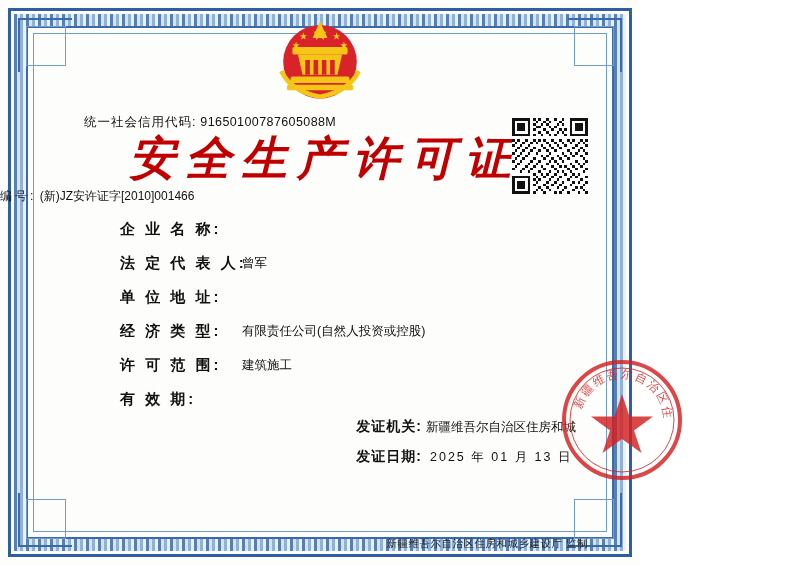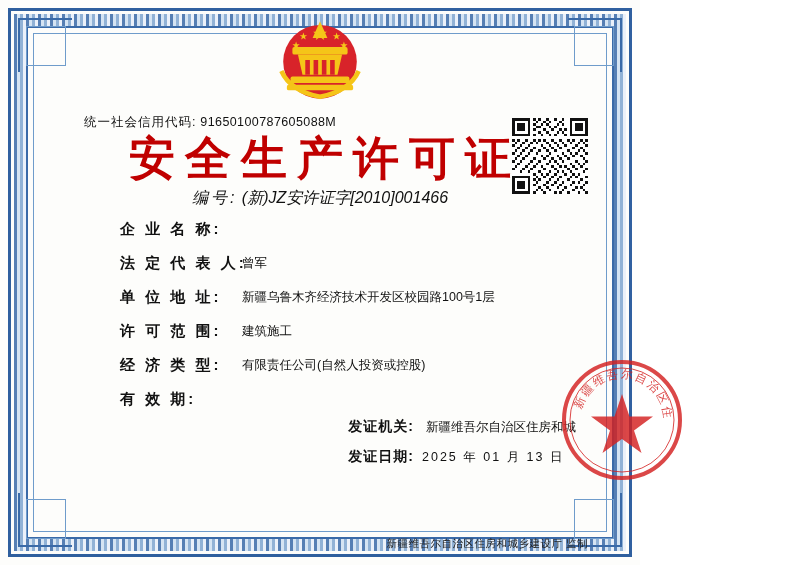--- a/index.html
+++ b/index.html
@@ -116,33 +116,32 @@
     right: 0;
     top: 128px;
     text-align: center;
     font-family: "DejaVu Sans", "Liberation Sans", sans-serif;
     font-size: 46px;
     font-weight: bold;
     color: #c00000;
     letter-spacing: 10px;
     text-indent: 10px;
     z-index: 5;
+    font-style: italic;
   }
 
   
   .number-line {
     position: absolute;
     left: 0;
     right: 0;
     top: 188px;
-    text-align: center;
-    font-size: 16px;
+    font-size: 12px;
     color: #111;
     z-index: 5;
-    font-style: italic;
   }
   .number-line .num-label { letter-spacing: 3px; }
 
   
   .fields {
     position: absolute;
     left: 120px;
     top: 212px;
     width: 560px;
     z-index: 5;
@@ -190,21 +189,21 @@
     font-size: 14px;
     font-weight: bold;
     color: #111;
     letter-spacing: 1px;
     white-space: nowrap;
     text-align: center;
   }
   .issuer-value {
     font-size: 12.5px;
     color: #111;
-    margin-left: 12px;
+    margin-left: 4px;
     white-space: nowrap;
   }
   .date-value {
     font-size: 12.5px;
     color: #111;
     margin-left: 8px;
     letter-spacing: 2px;
     white-space: nowrap;
   }
 
@@ -505,29 +504,28 @@
   <div class="fields">
     <div class="field-row">
       <span class="field-label">企 业 名 称:</span>
     </div>
     <div class="field-row">
       <span class="field-label">法 定 代 表 人:</span>
       <span class="field-value">曾军</span>
     </div>
     <div class="field-row">
       <span class="field-label">单 位 地 址:</span>
-      <span class="field-value">新疆乌鲁木齐经济技术开发区校园路100号1层</span>
+    </div>
+    <div class="field-row">
+      <span class="field-label">经 济 类 型:</span>
+      <span class="field-value">有限责任公司(自然人投资或控股)</span>
     </div>
     <div class="field-row">
       <span class="field-label">许 可 范 围:</span>
       <span class="field-value">建筑施工</span>
-    </div>
-    <div class="field-row">
-      <span class="field-label">经 济 类 型:</span>
-      <span class="field-value">有限责任公司(自然人投资或控股)</span>
     </div>
     <div class="field-row valid-row">
       <span class="field-label">有 效 期:</span>
     </div>
   </div>
 
   <div class="seal">
     <svg viewBox="0 0 124 124" width="124" height="124">
       <circle cx="62" cy="62" r="58" fill="none" stroke="#d42020" stroke-width="4"></circle>
       <circle cx="62" cy="62" r="52" fill="none" stroke="#d42020" stroke-width="1"></circle>

